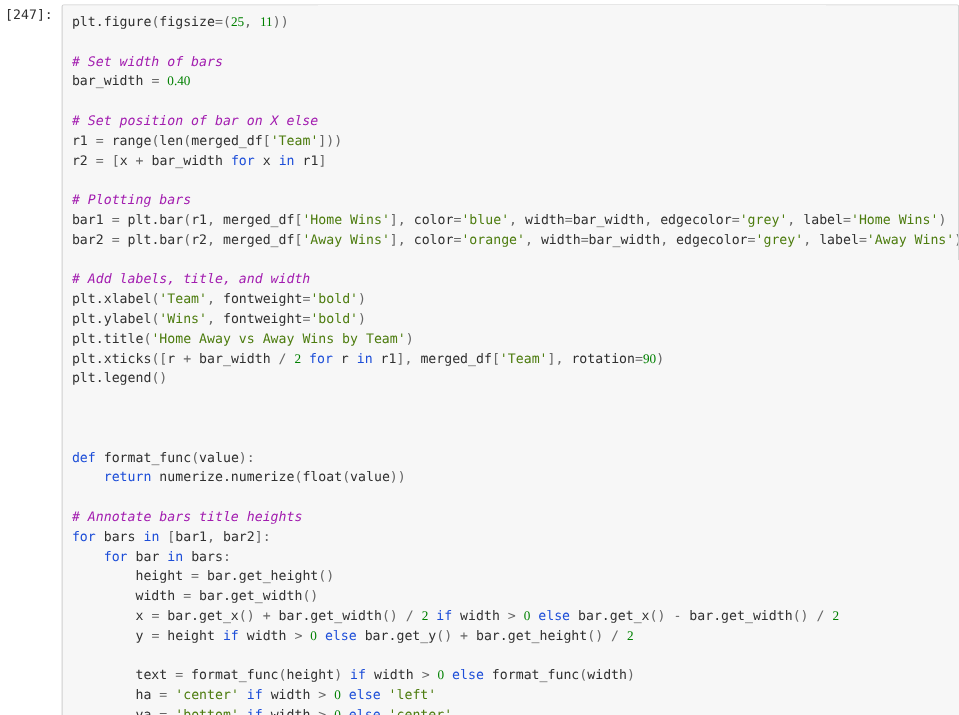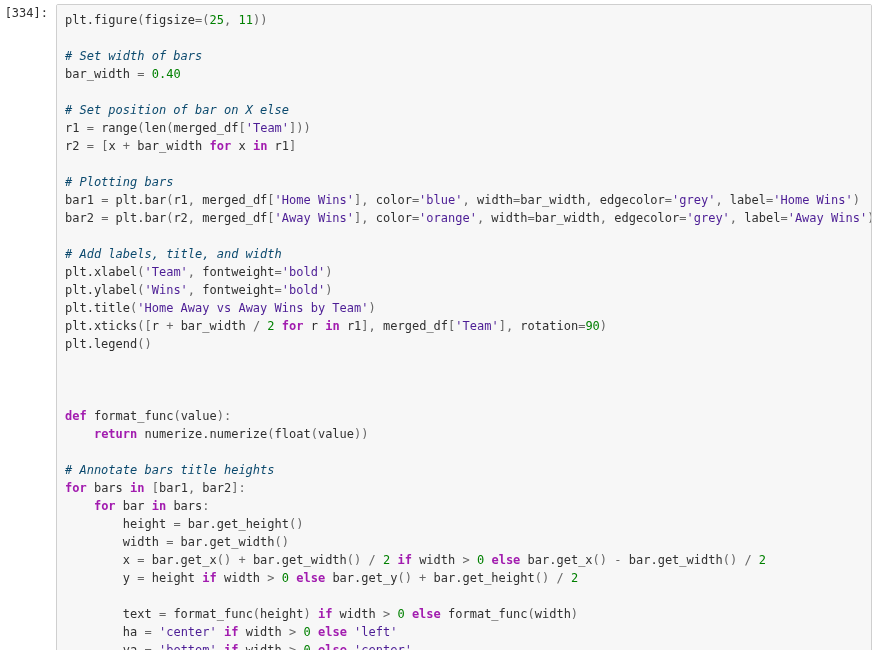--- a/index.html
+++ b/index.html
@@ -1,33 +1,33 @@
 <!DOCTYPE html>
 <html><head>
 <meta charset="utf-8">
 <style>
   html,body{margin:0;padding:0;background:#fff;font-family:Menlo,Consolas,"DejaVu Sans Mono",monospace;font-size:12px;color:#303030;line-height:1.5;}
   .notebook{width:872px;margin:0;}
   .cell{display:flex;align-items:flex-start;padding:4px 0 4px 4px;}
   .prompt{flex:0 0 44px;text-align:right;padding-right:8px;color:#303030;font-family:inherit;white-space:pre;user-select:none;}
   .input_area{flex:1;background:#F7F7F7;border:1px solid #cfcfcf;border-radius:2px;padding:6px 8px 6px 8px;overflow:auto;}
   pre{margin:0;font-family:inherit;font-size:12px;white-space:pre;}
-  .c{color:#0c4a6e;font-style:italic;}         
-  .k{color:#a21caf;font-weight:bold;}                            
-  .s{color:#4c1d95;}                            
+  .c{color:#a21caf;font-style:italic;}         
+  .k{color:#1d4ed8;font-weight:normal;}                            
+  .s{color:#4d7c0f;}                            
   .o{color:#666666;}                           
-  .num{color:#008000;}
+  .num{color:#008000;font-family:Liberation Serif, serif;}
 </style>
 </head>
 <body>
 
 <div class="notebook">
 
   <div class="cell">
-    <div class="prompt">[334]:</div>
+    <div class="prompt">[247]:</div>
     <div class="input_area">
       <pre id="code">plt.figure<span class="o">(</span>figsize<span class="o">=</span><span class="o">(</span><span class="num">25</span><span class="o">,</span> <span class="num">11</span><span class="o">)</span><span class="o">)</span>
 
 <span class="c"># Set width of bars</span>
 bar_width <span class="o">=</span> <span class="num">0.40</span>
 
 <span class="c"># Set position of bar on X else</span>
 r1 <span class="o">=</span> range<span class="o">(</span>len<span class="o">(</span>merged_df<span class="o">[</span><span class="s">'Team'</span><span class="o">]</span><span class="o">)</span><span class="o">)</span>
 r2 <span class="o">=</span> <span class="o">[</span>x <span class="o">+</span> bar_width <span class="k">for</span> x <span class="k">in</span> r1<span class="o">]</span>
 

